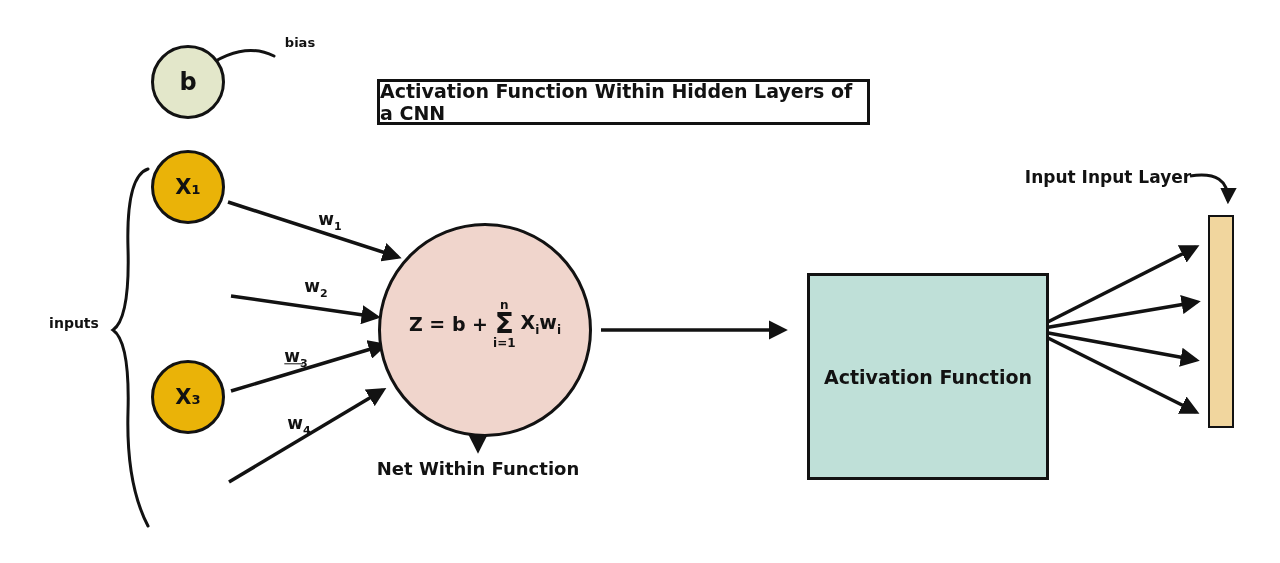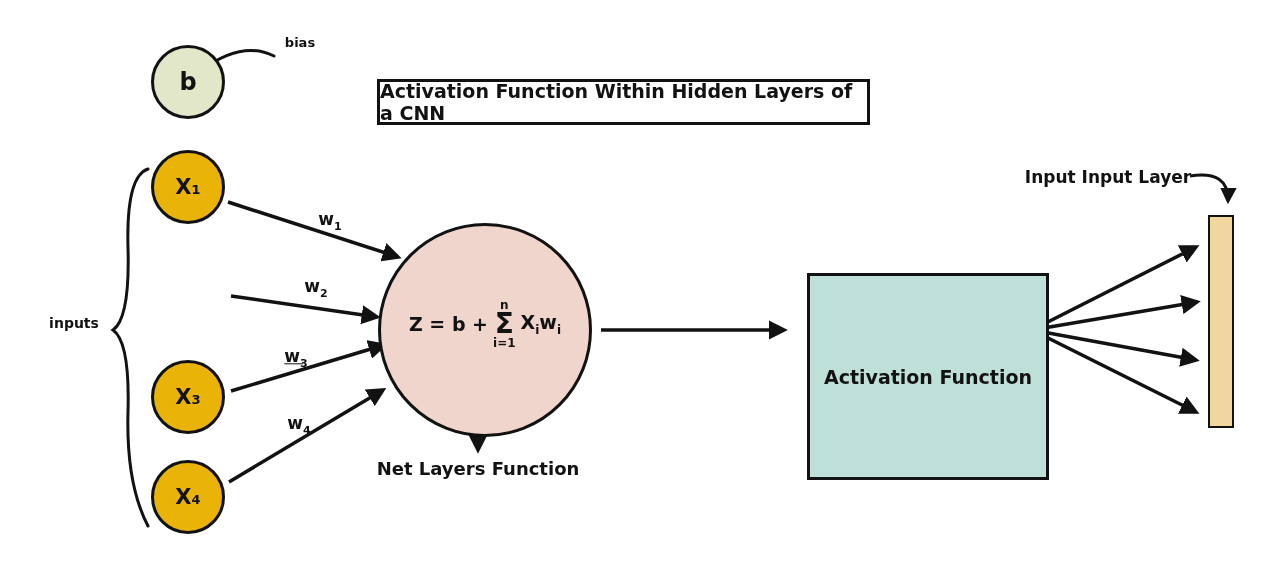--- a/index.html
+++ b/index.html
@@ -160,23 +160,20 @@
   <div class="float-label bias-label">bias</div>
 
   <div class="float-label inputs-label">inputs</div>
 
   <div class="node input-node n1">
     <span>X₁</span>
   </div>
   <div class="node input-node n3">
     <span>X₃</span>
   </div>
-  <div class="node input-node n4">
-    <span>X₄</span>
-  </div>
 
   <div class="float-label weight-label w1">
     <span>w</span><sub>1</sub>
   </div>
   <div class="float-label weight-label w2">
     <span>w</span><sub>2</sub>
   </div>
   <div class="float-label weight-label w3">
     <span>w</span><sub>3</sub>
   </div>
@@ -188,21 +185,21 @@
     <div class="formula">
       <span>Z = b +</span>
       <span class="sigma-stack">
         <span class="sigma-top">n</span>
         <span class="sigma">Σ</span>
         <span class="sigma-bottom">i=1</span>
       </span>
       <span><span>X</span><sub>i</sub><span>w</span><sub>i</sub></span>
     </div>
   </div>
-  <div class="float-label net-input-label">Net Layers Function</div>
+  <div class="float-label net-input-label">Net Within Function</div>
 
   <div class="activation-box">
     <span>Activation Function</span>
   </div>
 
   <div class="next-layer-bar"></div>
   <div class="float-label next-layer-label">Input Input Layer</div>
 
 </div>
 

